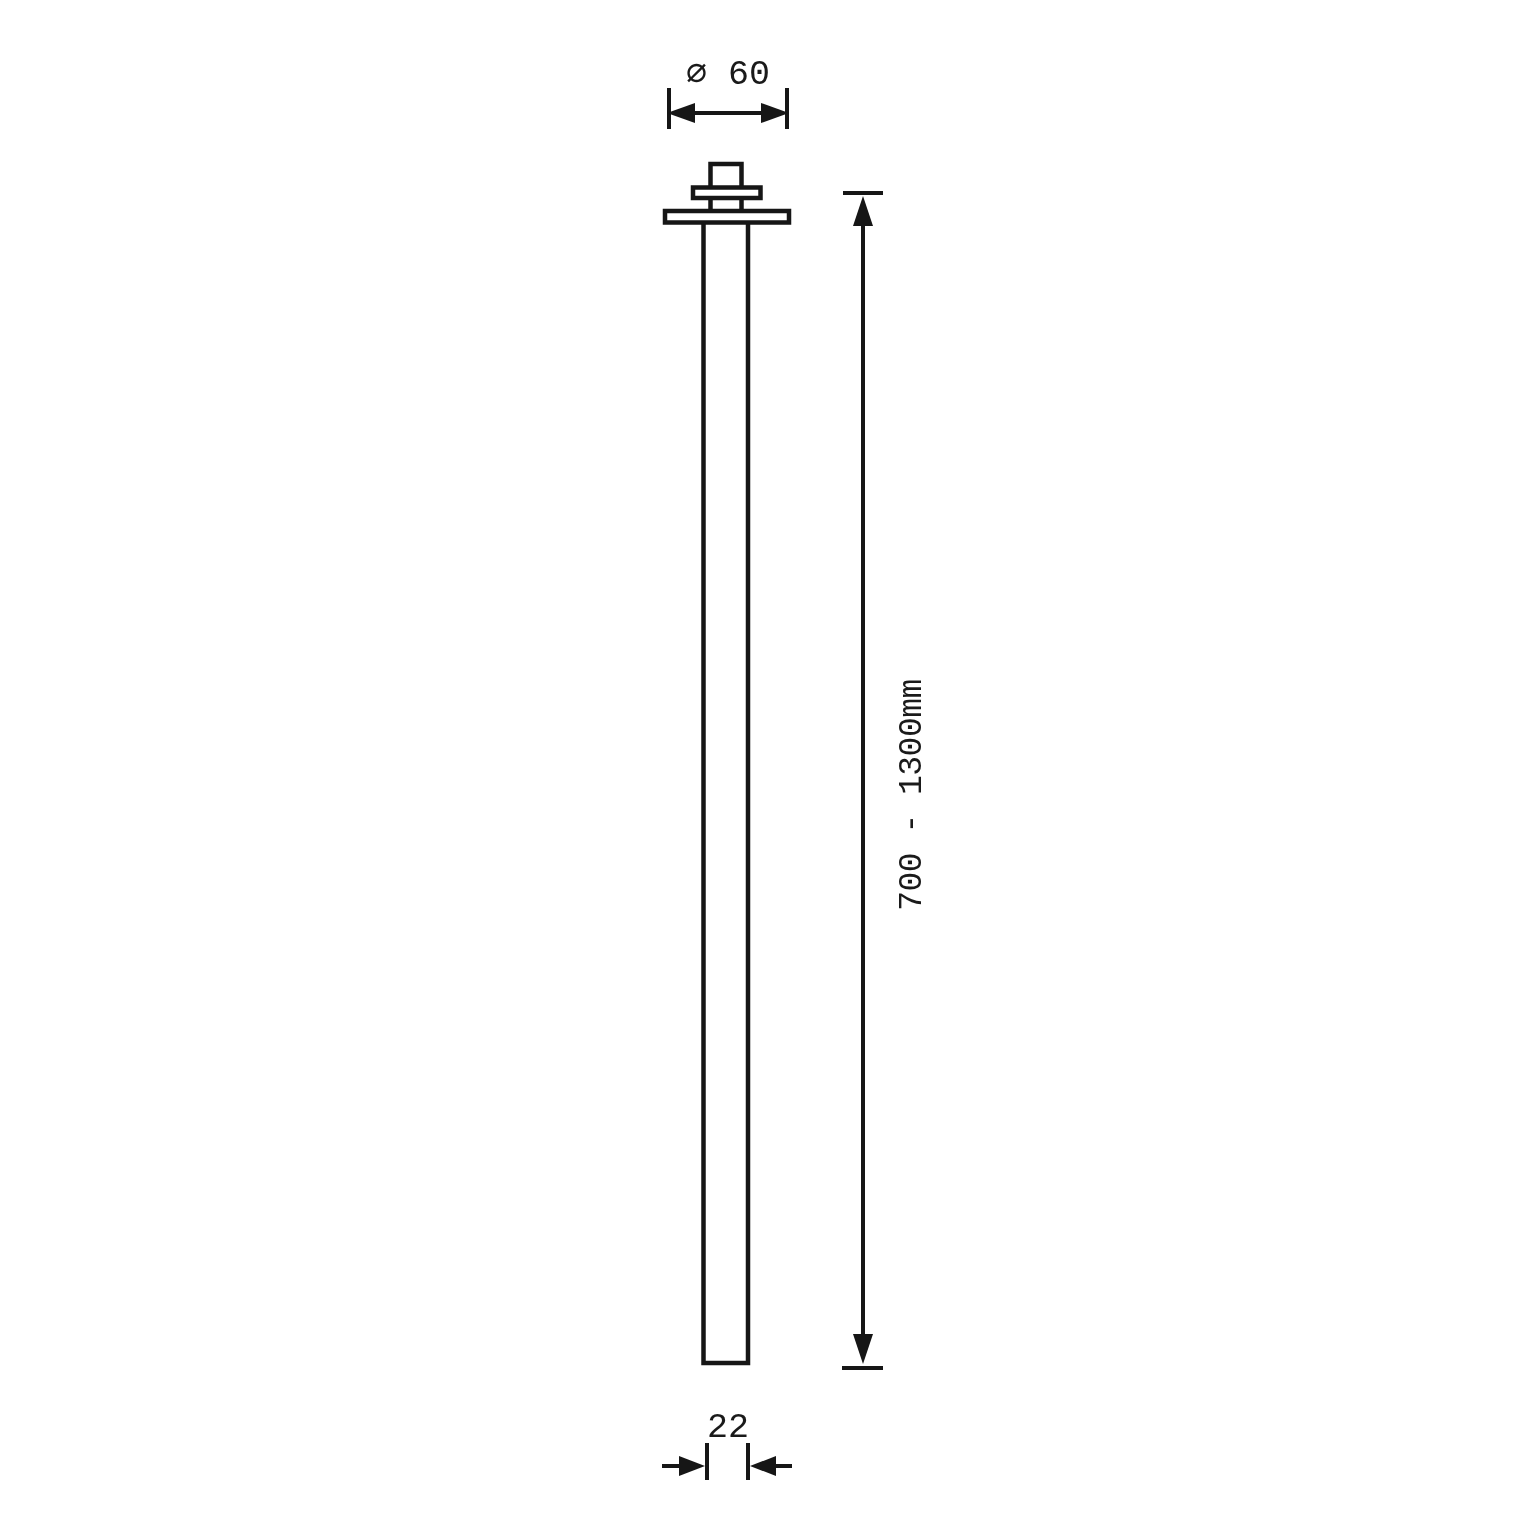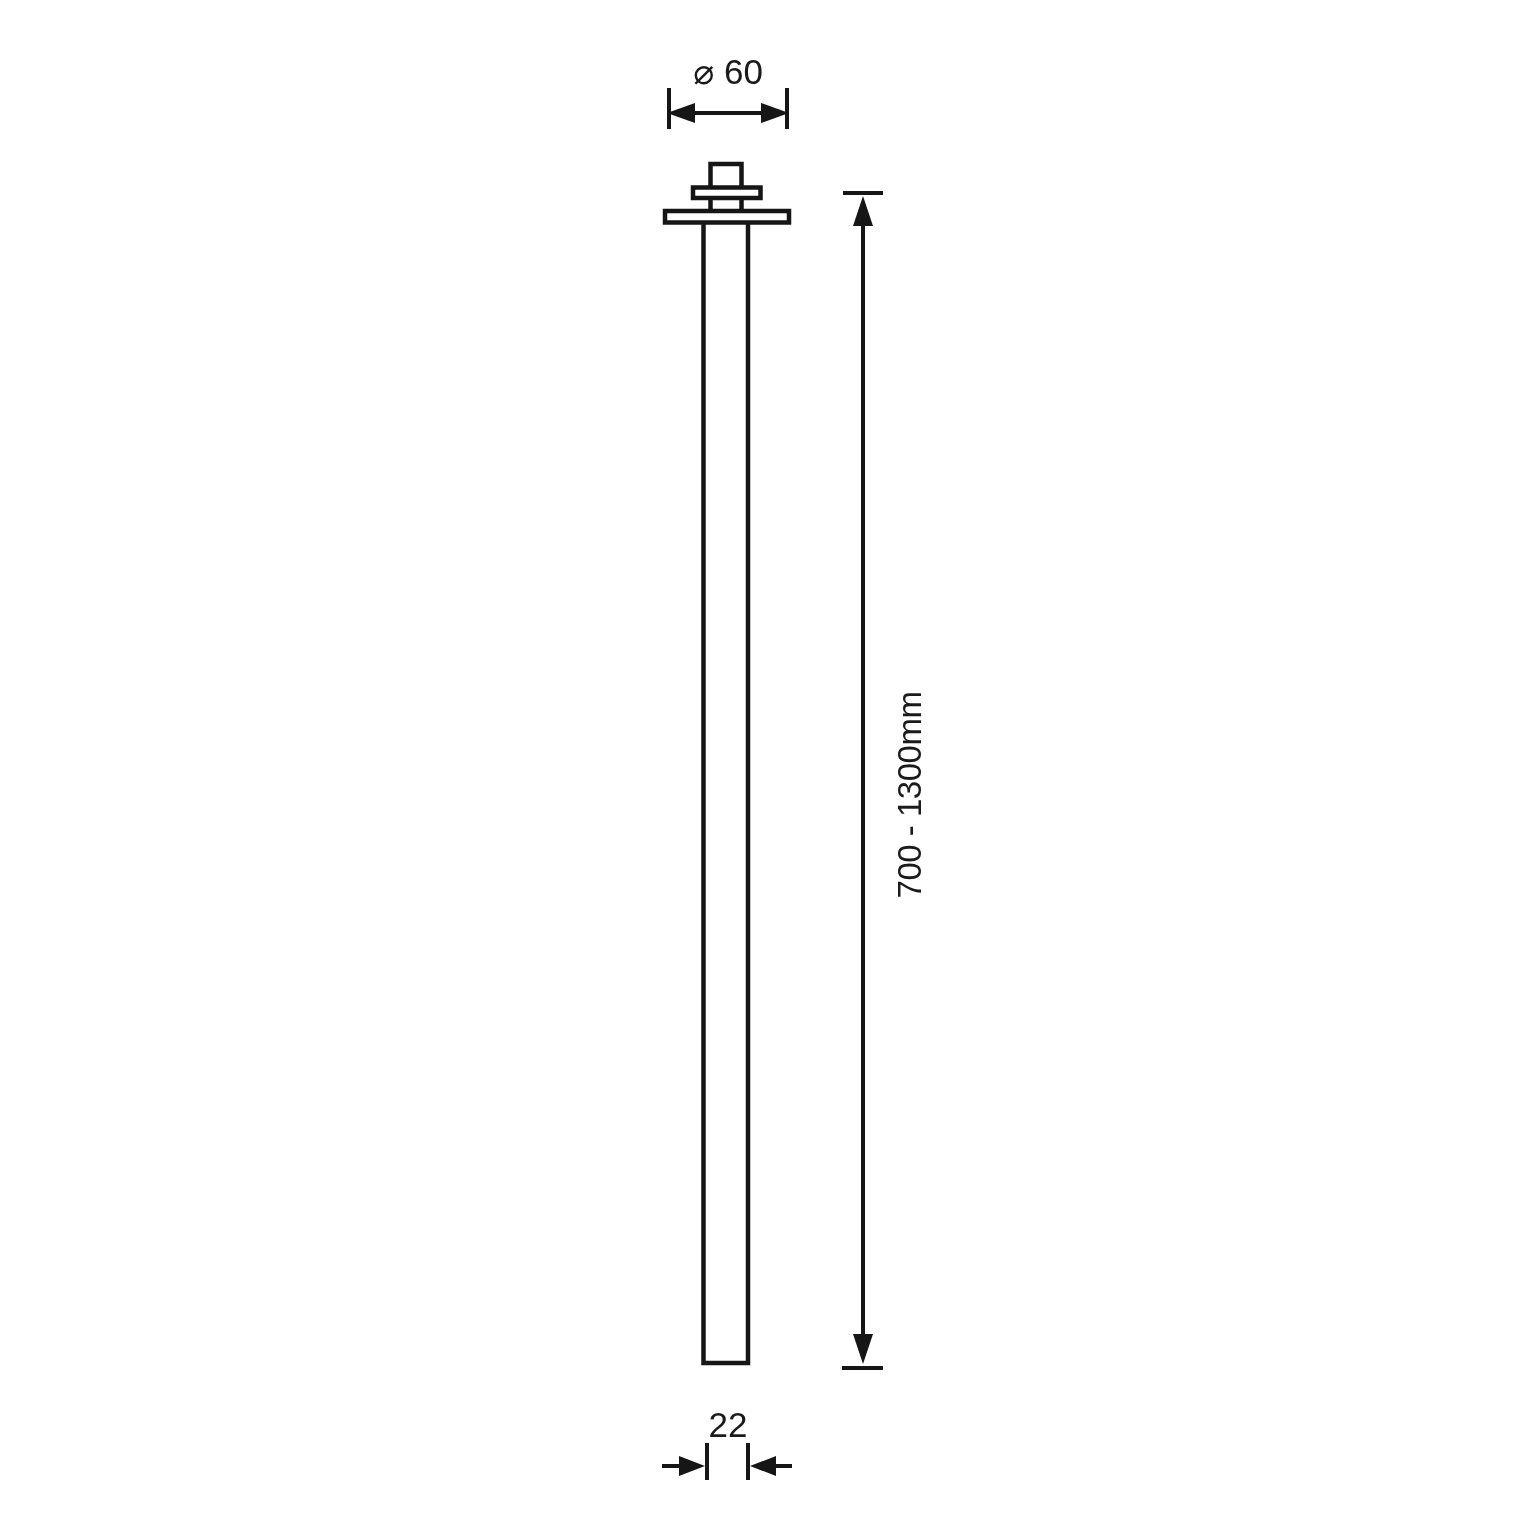--- a/index.html
+++ b/index.html
@@ -5,21 +5,21 @@
   html, body {
     margin: 0;
     padding: 0;
     background: #ffffff;
   }
   .canvas {
     position: relative;
     width: 1540px;
     height: 1540px;
     background: #ffffff;
-    font-family: Liberation Sans, sans-serif;
+    font-family: Liberation Mono, monospace;
   }
   svg { display: block; }
   .shape {
     fill: #ffffff;
     stroke: #161616;
     stroke-width: 4.5;
   }
   .dimline {
     stroke: #161616;
     stroke-width: 4;

